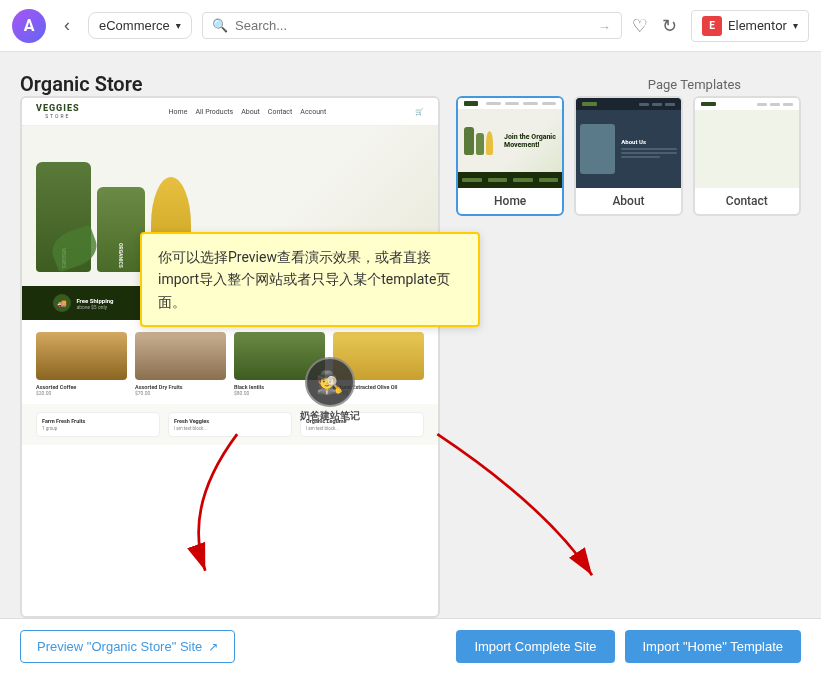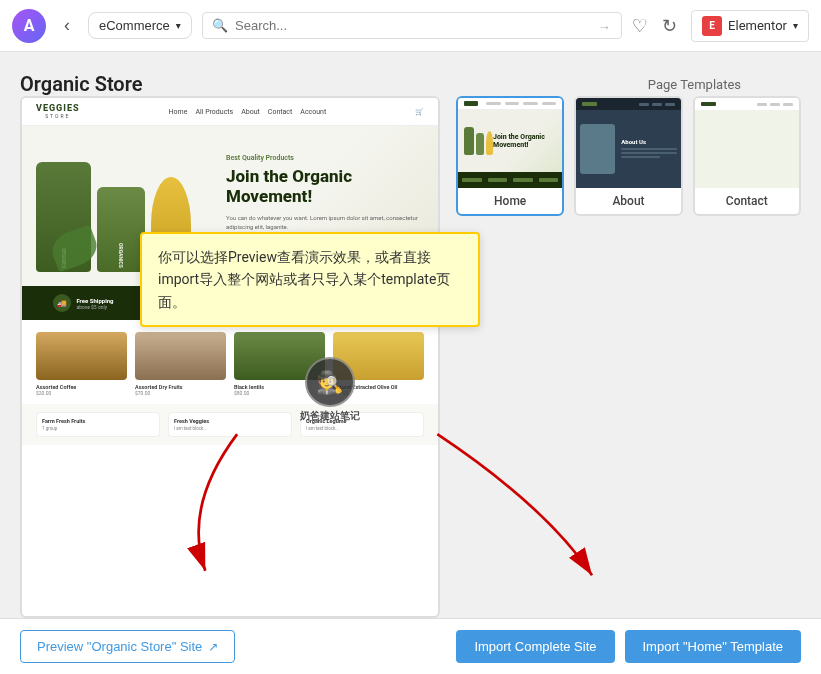--- a/index.html
+++ b/index.html
@@ -431,21 +431,21 @@
       gap: 4px;
       border-bottom: 1px solid #eee;
     }
     .thumb-dot { width: 20px; height: 3px; background: #ccc; border-radius: 2px; }
     .thumb-home-hero {
       flex: 1;
       background: linear-gradient(135deg, #f0f0e8 60%, #e0e8d0 100%);
       display: flex;
       align-items: center;
       padding: 0 6px;
-      gap: 0;
+      gap: 11px;
     }
     .thumb-hero-bottles {
       display: flex;
       gap: 2px;
       align-items: flex-end;
     }
     .thumb-bottle-tall { width: 10px; height: 28px; background: #5a7a3a; border-radius: 3px 3px 2px 2px; }
     .thumb-bottle-mid { width: 8px; height: 22px; background: #6b8a45; border-radius: 3px 3px 2px 2px; }
     .thumb-bottle-yellow { width: 7px; height: 24px; background: #e8c040; border-radius: 50% 50% 2px 2px; }
     .thumb-hero-text { font-size: 5px; color: #333; line-height: 1.4; }
@@ -673,26 +673,20 @@
                 <div style="position:absolute;bottom:4px;color:white;font-size:5px;font-weight:700;writing-mode:vertical-rl;opacity:0.9">VEGGIES</div>
               </div>
               <div class="product-img product-mid">
                 <div style="position:absolute;bottom:4px;color:white;font-size:5px;font-weight:700;writing-mode:vertical-rl;opacity:0.9">ORGANICS</div>
               </div>
               <div class="product-img product-yellow"></div>
               <div style="position:absolute;left:30px;bottom:20px;">
                 <div style="width:45px;height:35px;background:#4a7c30;border-radius:50% 10% 50% 10%;transform:rotate(-20deg);opacity:0.8;"></div>
               </div>
             </div>
-            <div class="hero-text">
-              <div class="hero-tagline">Best Quality Products</div>
-              <div class="hero-title">Join the Organic Movement!</div>
-              <div class="hero-desc">You can do whatever you want. Lorem ipsum dolor sit amet, consectetur adipiscing elit, laganite.</div>
-              <div class="hero-btn">SHOP NOW</div>
-            </div>
           </div>
 
           <div class="dark-banner">
             <div class="banner-item">
               <div class="banner-icon">🚚</div>
               <div class="banner-text-block">
                 <div class="banner-title">Free Shipping</div>
                 <div class="banner-sub">above $5 only</div>
               </div>
             </div>

